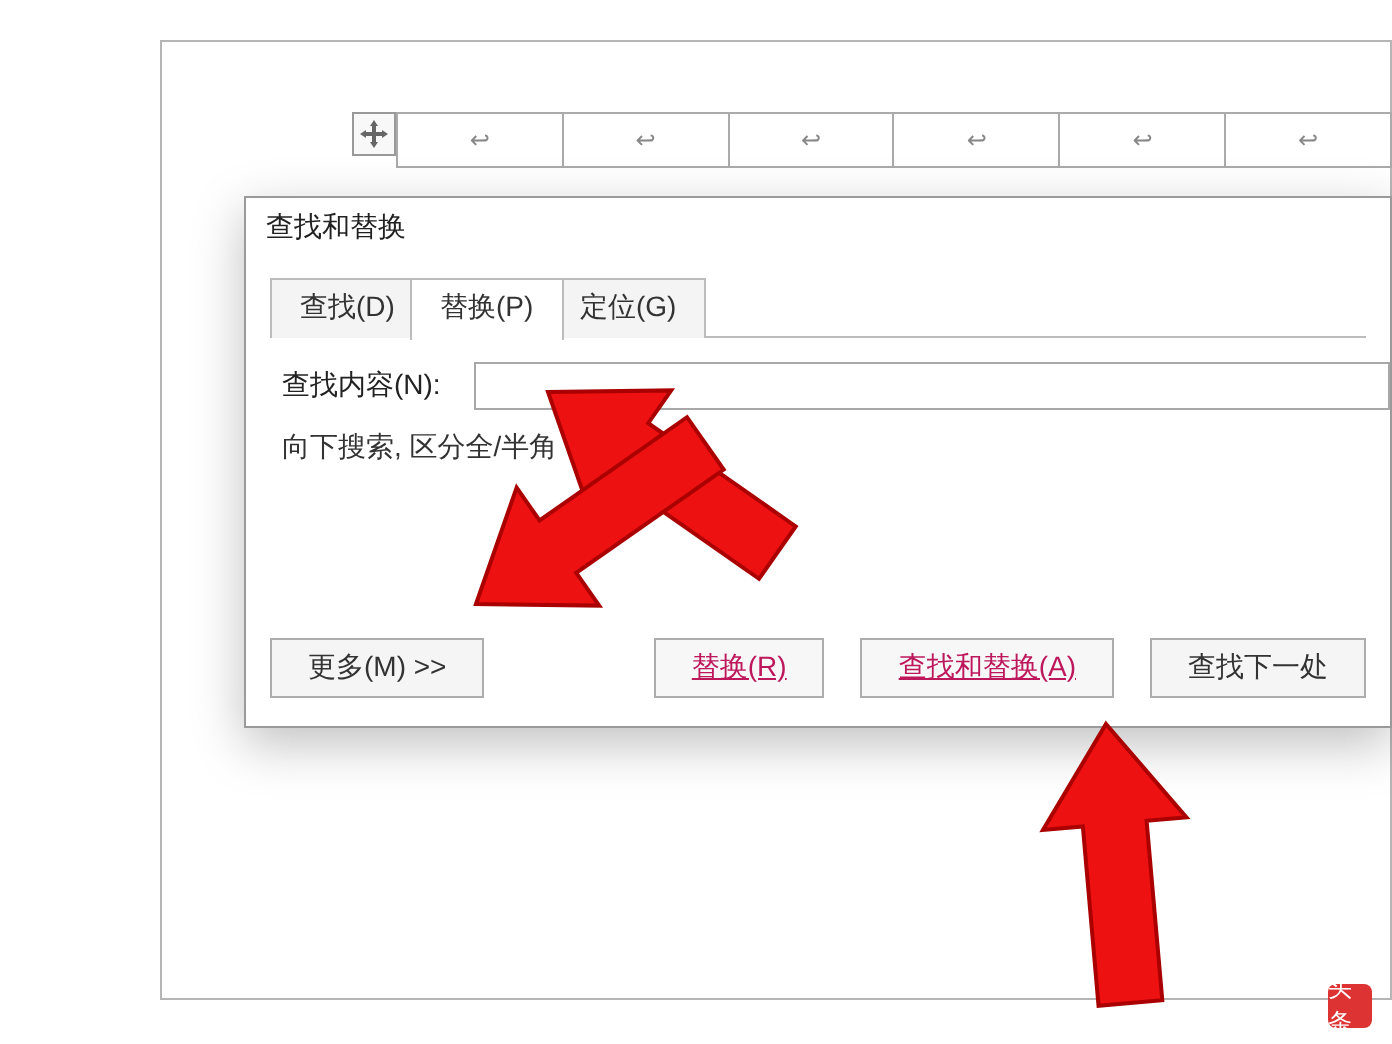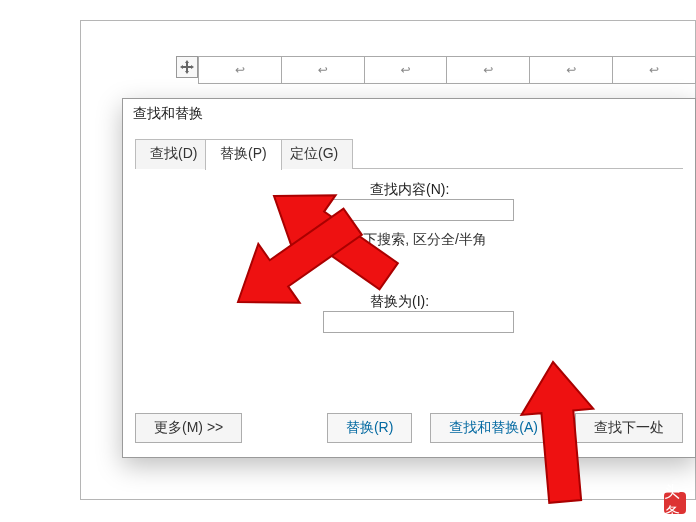--- a/index.html
+++ b/index.html
@@ -46,21 +46,21 @@
     border-left: none;
     height: 28px;
     display:flex; align-items:center; justify-content:center;
     color:#888; font-size:12px;
   }
   .table-grid .cell:first-child { border-left:1px solid #aaa; }
 
   .dialog {
     position: absolute;
     left: 122px; top: 98px;
-    width: 574px; height: 360px;
+    width: 574px; height: 266px;
     background: #fff;
     border: 1px solid #9a9a9a;
     box-shadow: 0 8px 24px rgba(0,0,0,0.25);
   }
   .dlg-title {
     height: 30px;
     padding: 6px 10px 0 10px;
     font-size: 14px;
     color: #222;
   }
@@ -91,21 +91,20 @@
   .tab.t1 { left: 70px; }
   .tab.t2 { left: 140px; }
 
   .body-area {
     padding: 12px 0 0 18px;
   }
   .row {
     display: flex;
     align-items: center;
     margin-bottom: 10px;
-    flex-direction: column;
   }
   .row .lbl {
     width: 96px;
     text-align: left;
     color: #222;
     font-size: 14px;
   }
   .row input[type=text] {
     flex: 1;
     height: 24px;
@@ -128,36 +127,36 @@
   .btn {
     height: 30px;
     border: 1px solid #adadad;
     background: #f5f5f5;
     color: #333;
     font-size: 14px;
     padding: 0 18px;
     display:inline-flex; align-items:center; justify-content:center;
     cursor: default;
   }
-  .btn.disabled { color: #0369a1; background:#f7f7f7; }
+  .btn.disabled { color: #be185d; background:#f7f7f7;text-decoration:underline; }
   .spacer { flex: 1; }
 
   .arrows { position:absolute; left:0; top:0; width:696px; height:522px; pointer-events:none; }
 
   .watermark {
     position: absolute;
     right: 10px; bottom: 8px;
     font-size: 15px;
     color: rgba(60,60,60,0.75);
     display:flex; align-items:center; gap:6px;
   }
   .watermark .logo {
     width: 22px; height: 22px; border-radius: 4px;
     background: #d33;
-    color:#fff; font-size:16px; display:flex;align-items:center;justify-content:center;
+    color:#fff; font-size:12px; display:flex;align-items:center;justify-content:center;
   }
 </style>
 </head>
 <body>
 
 <div class="doc-bg">
   <div class="doc-page"></div>
 
   <div class="move-handle">
     <svg width="14" height="14" viewBox="0 0 14 14">
@@ -184,24 +183,20 @@
 
     <div class="body-area">
       <div class="row">
         <div class="lbl">查找内容(N):</div>
         <input type="text" value="" style="">
       </div>
       <div class="row">
         <div class="options-text">向下搜索, 区分全/半角</div>
       </div>
       <div style="height:34px"></div>
-      <div class="row">
-        <div class="lbl">替换为(I):</div>
-        <input type="text" value="" style="">
-      </div>
     </div>
 
     <div class="button-row">
       <div class="btn">更多(M) &gt;&gt;</div>
       <div class="spacer"></div>
       <div class="btn disabled">替换(R)</div>
       <div class="btn disabled">查找和替换(A)</div>
       <div class="btn">查找下一处</div>
     </div>
   </div>

